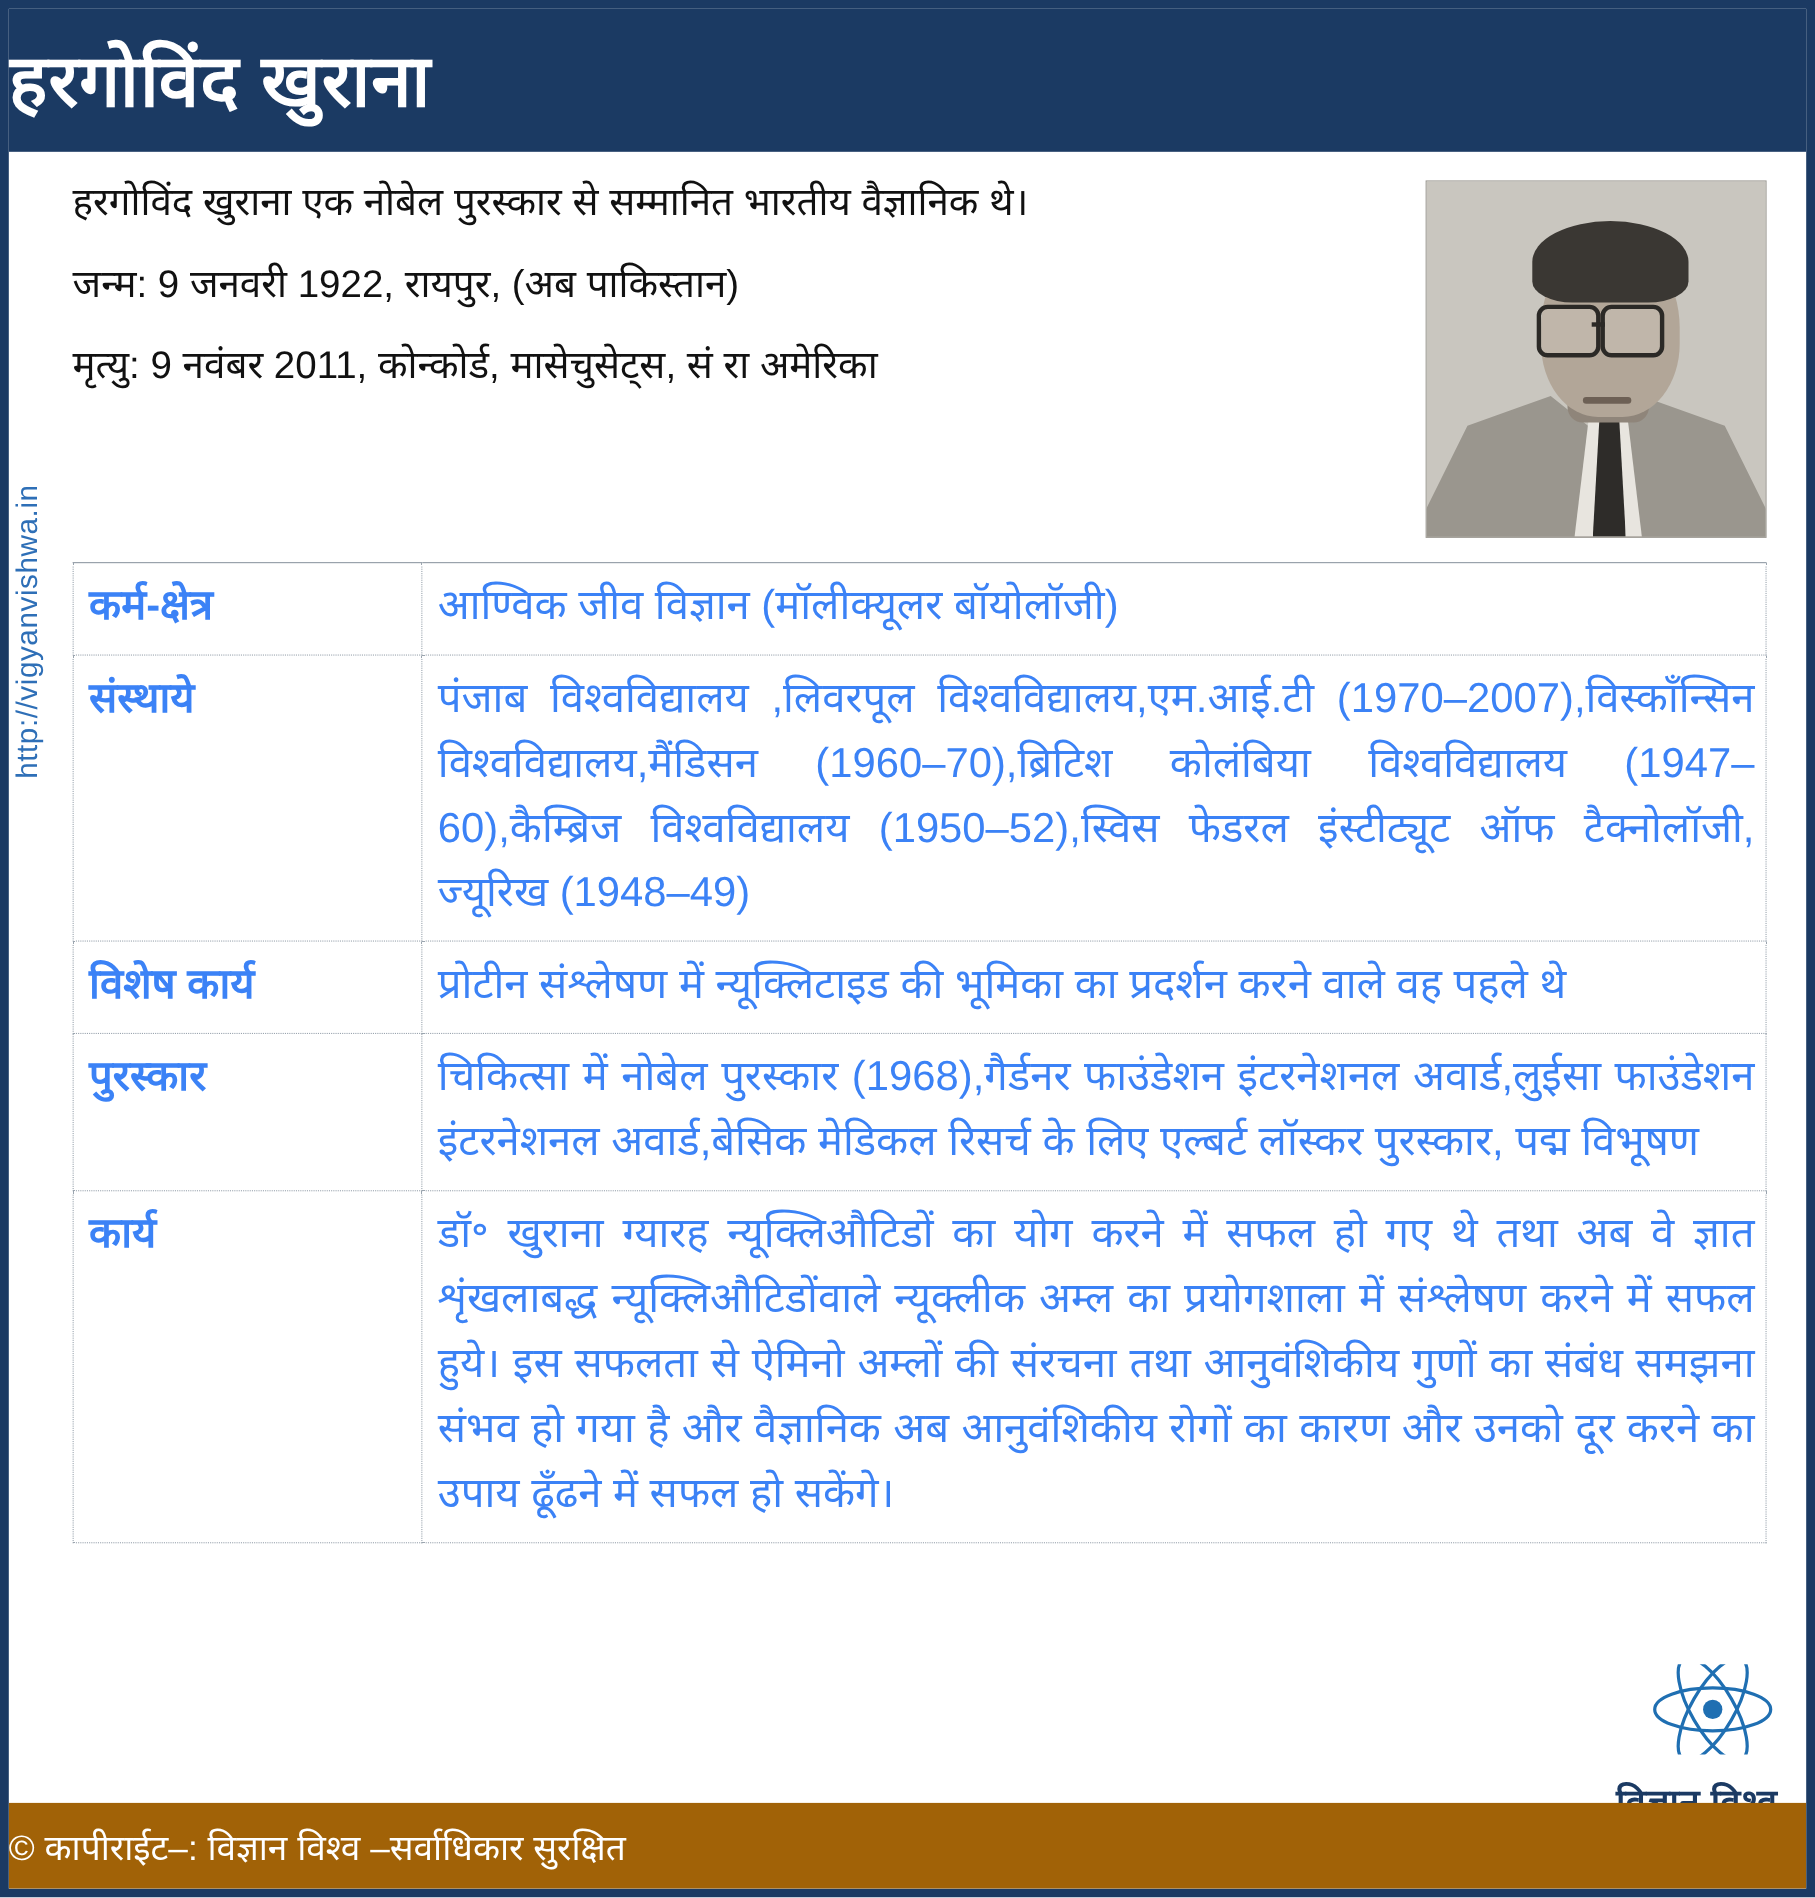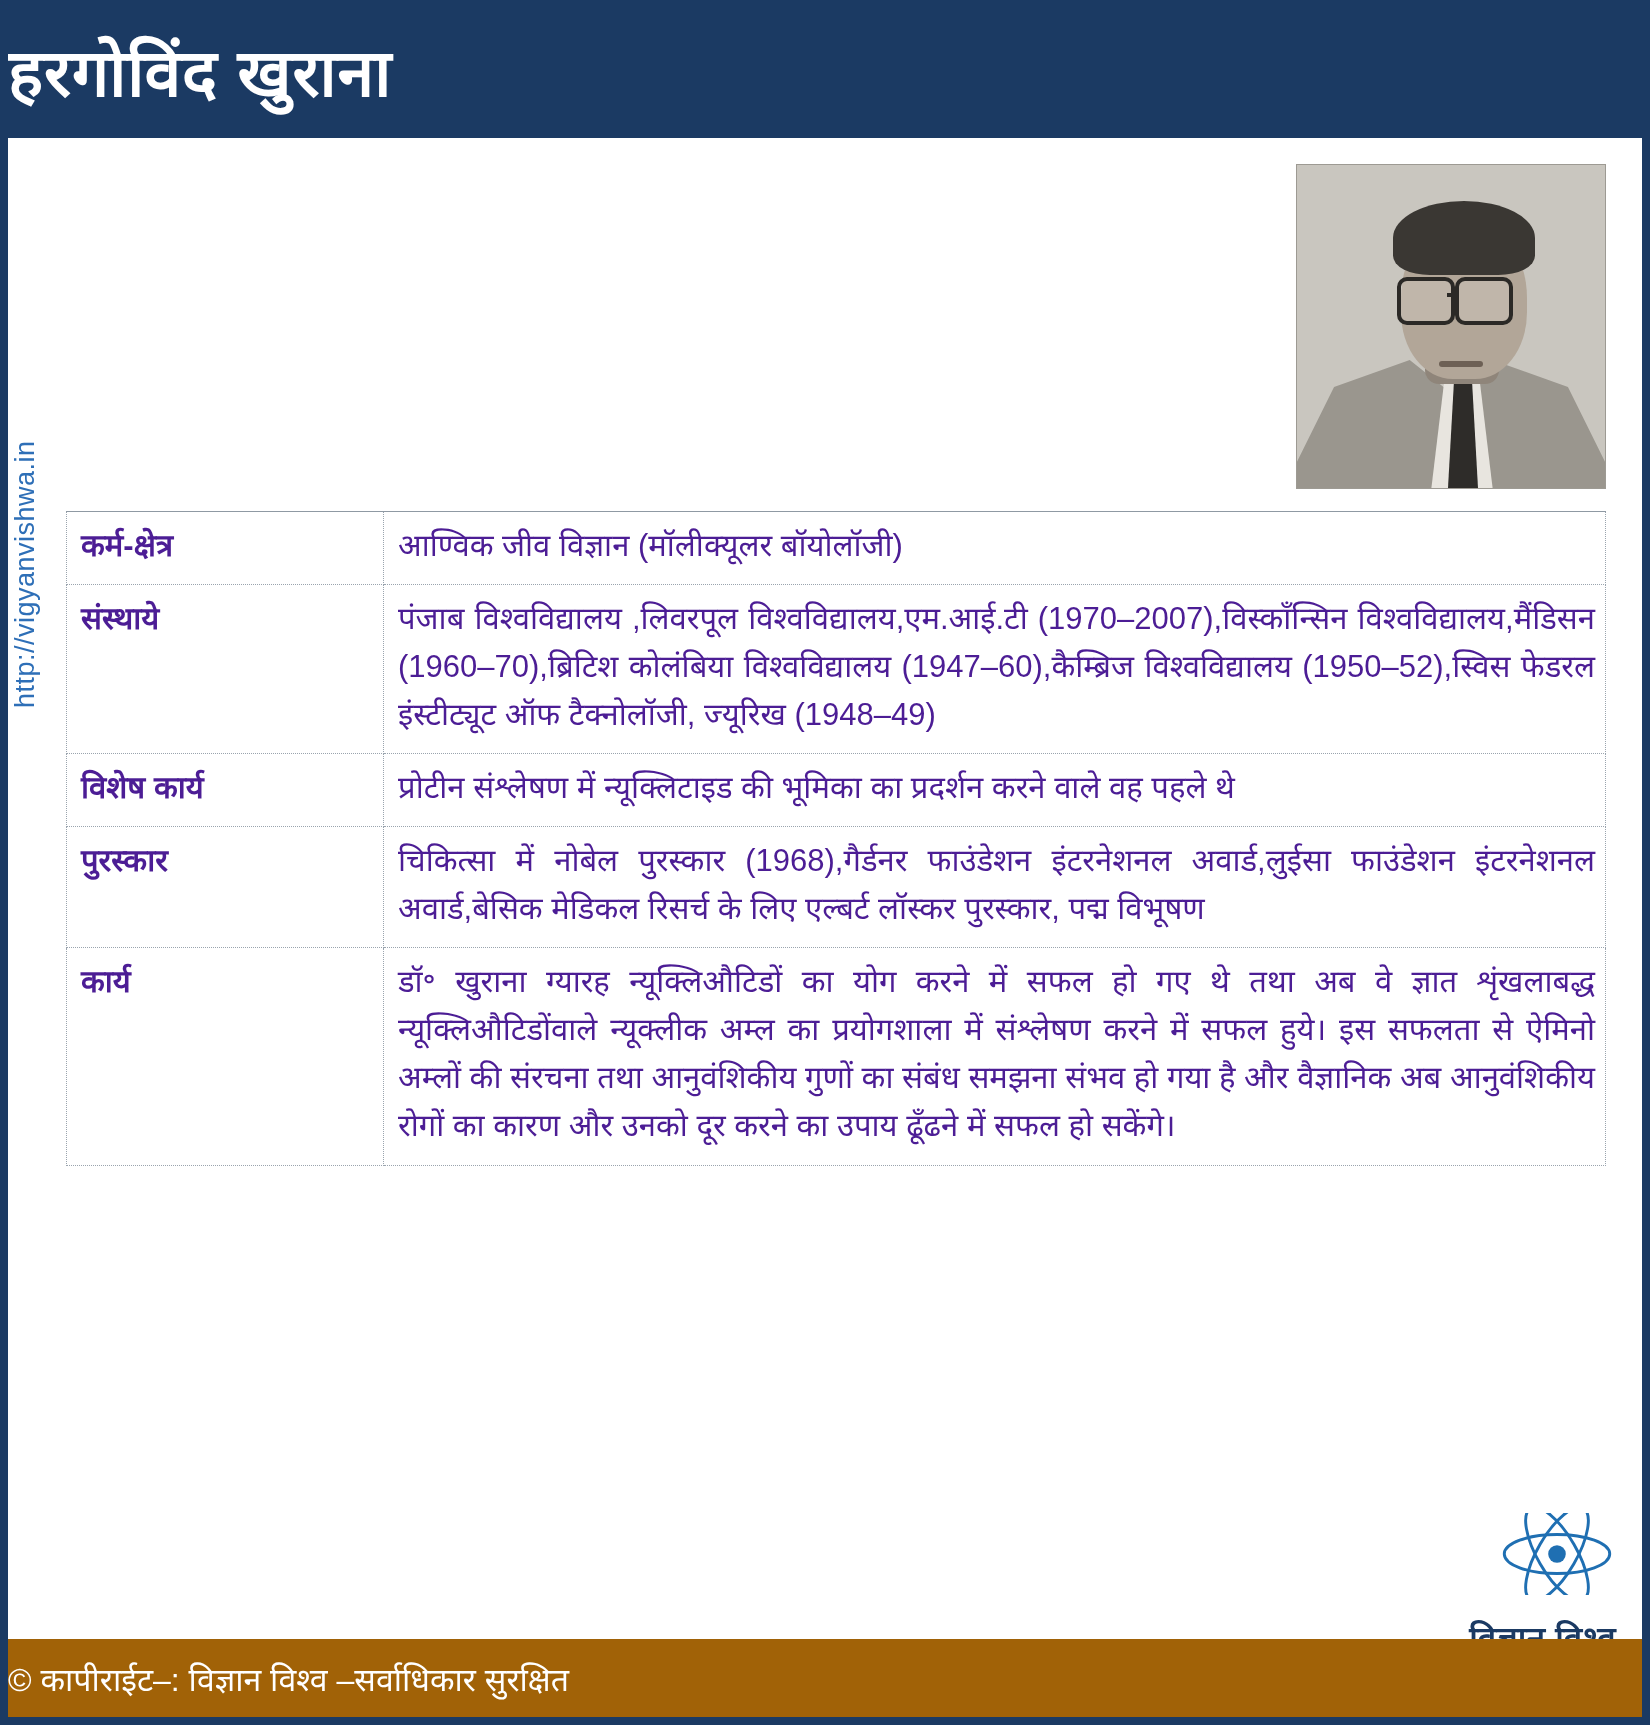--- a/index.html
+++ b/index.html
@@ -129,23 +129,23 @@
   table.info {
     width: 100%;
     border-collapse: collapse;
     margin-top: 10px;
     table-layout: fixed;
   }
   table.info td {
     border: 1px dotted #9aa4ae;
     vertical-align: top;
     padding: 10px 10px 14px 14px;
-    font-size: 31px;
+    font-size: 38px;
     line-height: 1.55;
-    color: #4c1d95;
+    color: #3b82f6;
   }
   table.info td.label {
     width: 292px;
     font-weight: bold;
     white-space: nowrap;
   }
   table.info td.value {
     text-align: justify;
   }
   table.info tr:first-child td {
@@ -207,20 +207,25 @@
         <div class="p-tie"></div>
         <div class="p-neck"></div>
         <div class="p-face"></div>
         <div class="p-hair"></div>
         <div class="p-glass-l"></div>
         <div class="p-glass-r"></div>
         <div class="p-bridge"></div>
         <div class="p-mouth"></div>
       </div>
 
+      <div class="intro-text">
+        <p class="intro-line first">हरगोविंद खुराना एक नोबेल पुरस्कार से सम्मानित भारतीय वैज्ञानिक थे।</p>
+        <p class="intro-line">जन्म: 9 जनवरी 1922, रायपुर, (अब पाकिस्तान)</p>
+        <p class="intro-line">मृत्यु: 9 नवंबर 2011, कोन्कोर्ड, मासेचुसेट्स, सं रा अमेरिका</p>
+      </div>
     </div>
 
     <table class="info">
       <tbody>
         <tr>
           <td class="label">कर्म-क्षेत्र</td>
           <td class="value">आण्विक जीव विज्ञान (मॉलीक्यूलर बॉयोलॉजी)</td>
         </tr>
         <tr>
           <td class="label">संस्थाये</td>

